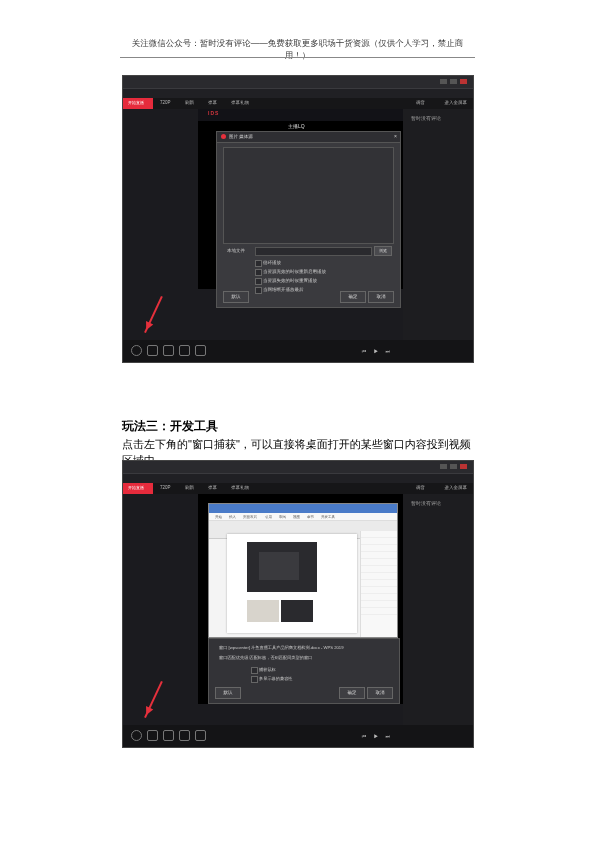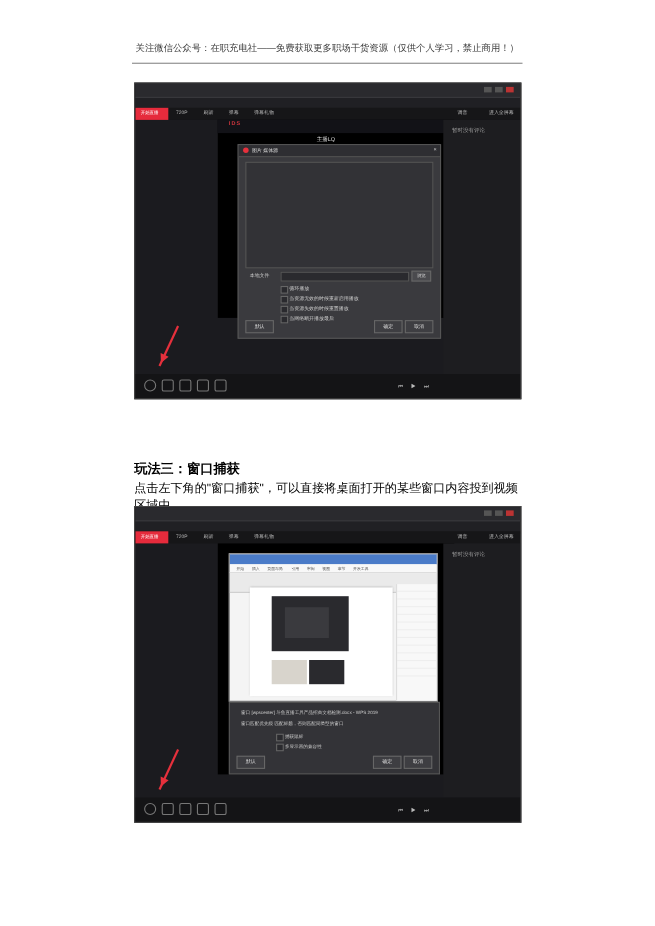--- a/index.html
+++ b/index.html
@@ -57,21 +57,21 @@
   .dlg2-line{position:absolute;left:10px;right:10px;font-size:4.2px;color:#ccc;}
   
   .cap-h{position:absolute;left:122px;font-size:12px;font-weight:700;}
   .cap-p{position:absolute;left:122px;right:120px;font-size:11px;line-height:16px;}
   .watermark{position:absolute;right:56px;bottom:18px;font-size:22px;color:#333;font-family:Arial,"Helvetica Neue",sans-serif;letter-spacing:0px;}
 </style>
 </head>
 <body>
 <div class="page">
 
-<div class="header-line">关注微信公众号：在职充电社——免费获取更多职场干货资源（仅供个人学习，禁止商用！）</div>
+<div class="header-line">关注微信公众号：暂时没有评论——免费获取更多职场干货资源（仅供个人学习，禁止商用！）</div>
 <div class="hr"></div>
 
 <div class="shot" style="left:122px;top:75px;width:352px;height:288px;">
   <div class="titlebar">
     <div class="tbtn" style="right:26px;"></div>
     <div class="tbtn" style="right:16px;"></div>
     <div class="tbtn" style="right:6px;background:#b33;"></div>
   </div>
   <div class="addrbar"></div>
   <div class="topbar"></div>
@@ -122,21 +122,21 @@
 
   <div class="bottombar"></div>
   <div class="bicon" style="left:8px;border-radius:50%;"></div>
   <div class="bicon" style="left:24px;"></div>
   <div class="bicon" style="left:40px;"></div>
   <div class="bicon" style="left:56px;"></div>
   <div class="bicon" style="left:72px;"></div>
   <span class="playback">⏮ ▶ ⏭</span>
 </div>
 
-<div class="cap-h" style="top:418px;">玩法三：窗口捕获</div>
+<div class="cap-h" style="top:418px;">玩法三：开发工具</div>
 <div class="cap-p" style="top:436px;">点击左下角的"窗口捕获"，可以直接将桌面打开的某些窗口内容投到视频区域中。</div>
 
 <div class="shot" style="left:122px;top:460px;width:352px;height:288px;">
   <div class="titlebar">
     <div class="tbtn" style="right:26px;"></div>
     <div class="tbtn" style="right:16px;"></div>
     <div class="tbtn" style="right:6px;background:#b33;"></div>
   </div>
   <div class="addrbar"></div>
   <div class="topbar"></div>

